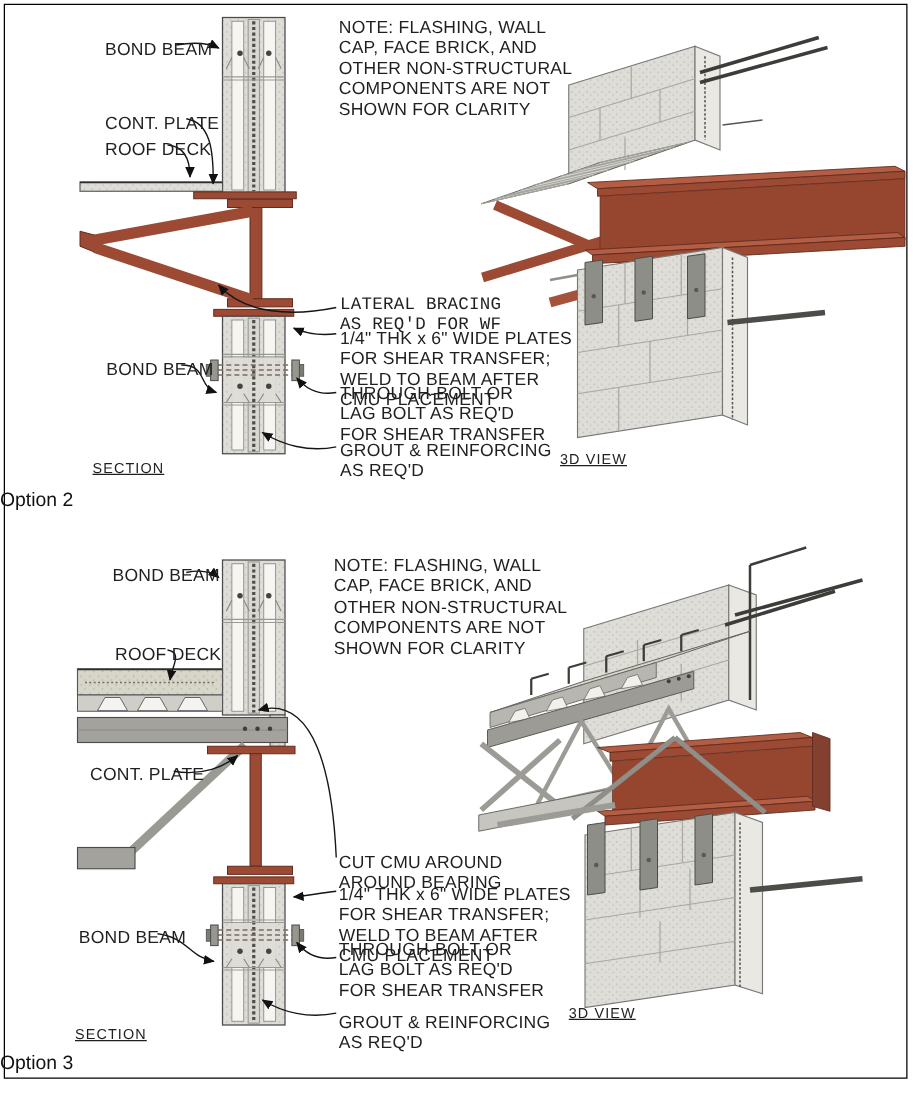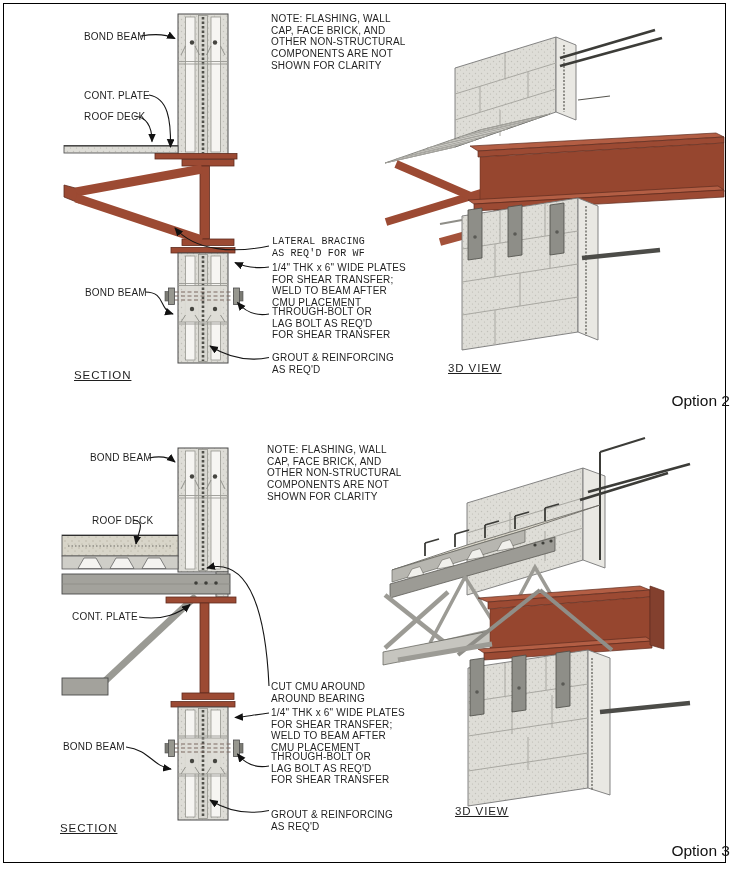--- a/index.html
+++ b/index.html
@@ -1,23 +1,23 @@
 <!DOCTYPE html>
 <html><head>
 <meta charset="utf-8">
 <style>
   html,body{margin:0;padding:0;background:#fff;}
   .page{position:relative;width:730px;height:875px;background:#fff;
         font-family:"Liberation Sans",sans-serif;overflow:hidden;}
   .frame{position:absolute;left:3px;top:3px;width:721px;height:858px;
          border:1.6px solid #000;}
-  .lbl{position:absolute;font-size:10px;line-height:1.17;color:#1f1f1f;
+  .lbl{position:absolute;font-size:14px;line-height:1.17;color:#1f1f1f;
        white-space:pre-line;letter-spacing:.2px;}
   .lbl-u{text-decoration:underline;font-size:11.5px;letter-spacing:.9px;}
-  .opt{position:absolute;left:0;width:730px;text-align:right;
+  .opt{position:absolute;left:0;width:730px;text-align:left;
        font-size:15.5px;color:#111;}
   svg.art{position:absolute;left:0;top:0;}
 </style>
 </head>
 <body>
 <div class="page">
 
 <div class="frame"></div>
 
 <svg class="art" width="730" height="875" viewBox="0 0 730 875">

